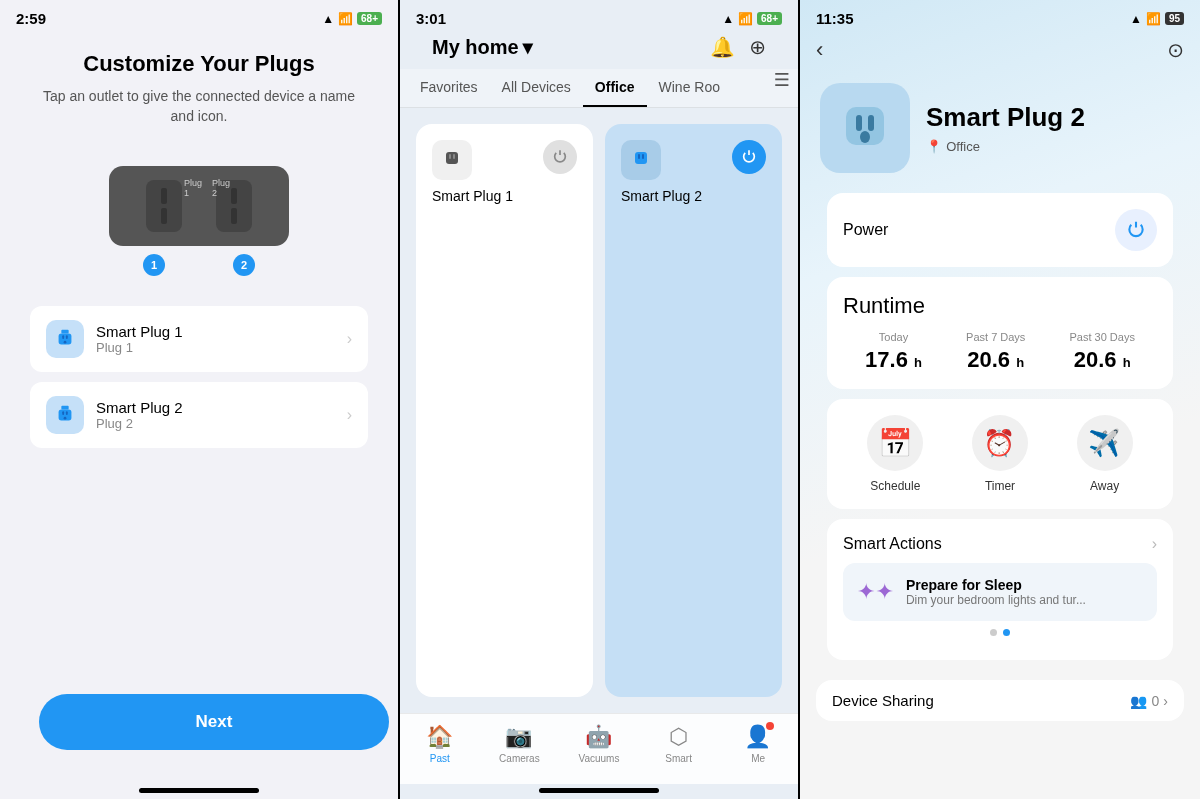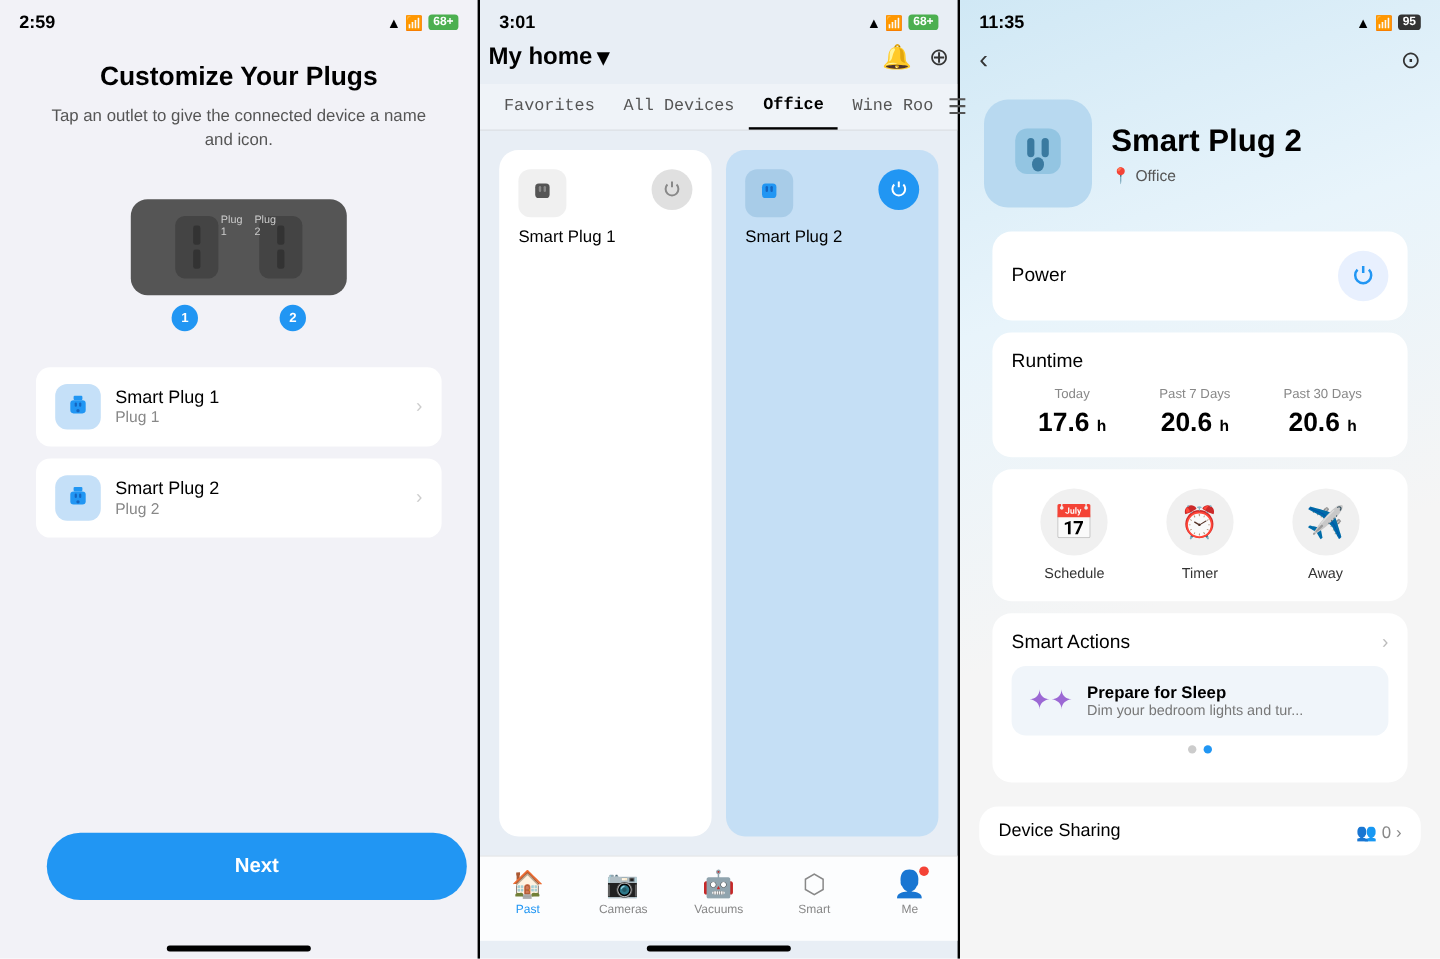--- a/index.html
+++ b/index.html
@@ -196,42 +196,41 @@
       border-right: 2px solid #000;
     }
     .status-bar-2 {
       width: 100%;
       display: flex;
       justify-content: space-between;
       align-items: center;
       padding: 10px 16px 4px;
     }
     .screen2-header {
-      padding: 4px 7px 10px;
+      padding: 4px 32px 10px;
       display: flex;
       justify-content: space-between;
       align-items: flex-start;
     }
     .home-title {
       font-size: 20px;
       font-weight: 600;
       color: #000;
       display: flex;
       align-items: center;
       gap: 4px;
     }
     .header-icons { display: flex; gap: 14px; align-items: center; }
     .header-icon { font-size: 20px; color: #333; cursor: pointer; }
     .tabs-row {
       display: flex;
-      align-items: center;
+      align-items: flex-start;
       padding: 0 8px;
       border-bottom: 1px solid rgba(0,0,0,0.08);
       background: rgba(255,255,255,0.3);
-      font-family: Liberation Mono, monospace;
     }
     .tab-item {
       padding: 10px 12px;
       font-size: 14px;
       color: #555;
       cursor: pointer;
       white-space: nowrap;
     }
     .tab-item.active {
       font-weight: 700;
@@ -404,21 +403,21 @@
       border-radius: 50%;
       background: #e8f0fe;
       border: none;
       cursor: pointer;
       display: flex;
       align-items: center;
       justify-content: center;
       color: #2196f3;
       font-size: 20px;
     }
-    .runtime-title { font-size: 16px; color: #000; margin-bottom: 12px; }
+    .runtime-title { font-size: 22px; color: #000; margin-bottom: 12px; }
     .runtime-cols {
       display: flex;
       justify-content: space-around;
     }
     .runtime-col { text-align: center; }
     .runtime-col-label { font-size: 11px; color: #888; margin-bottom: 4px; }
     .runtime-col-value { font-size: 22px; font-weight: 600; color: #000; }
     .runtime-col-unit { font-size: 13px; color: #000; }
     .actions-row {
       display: flex;

